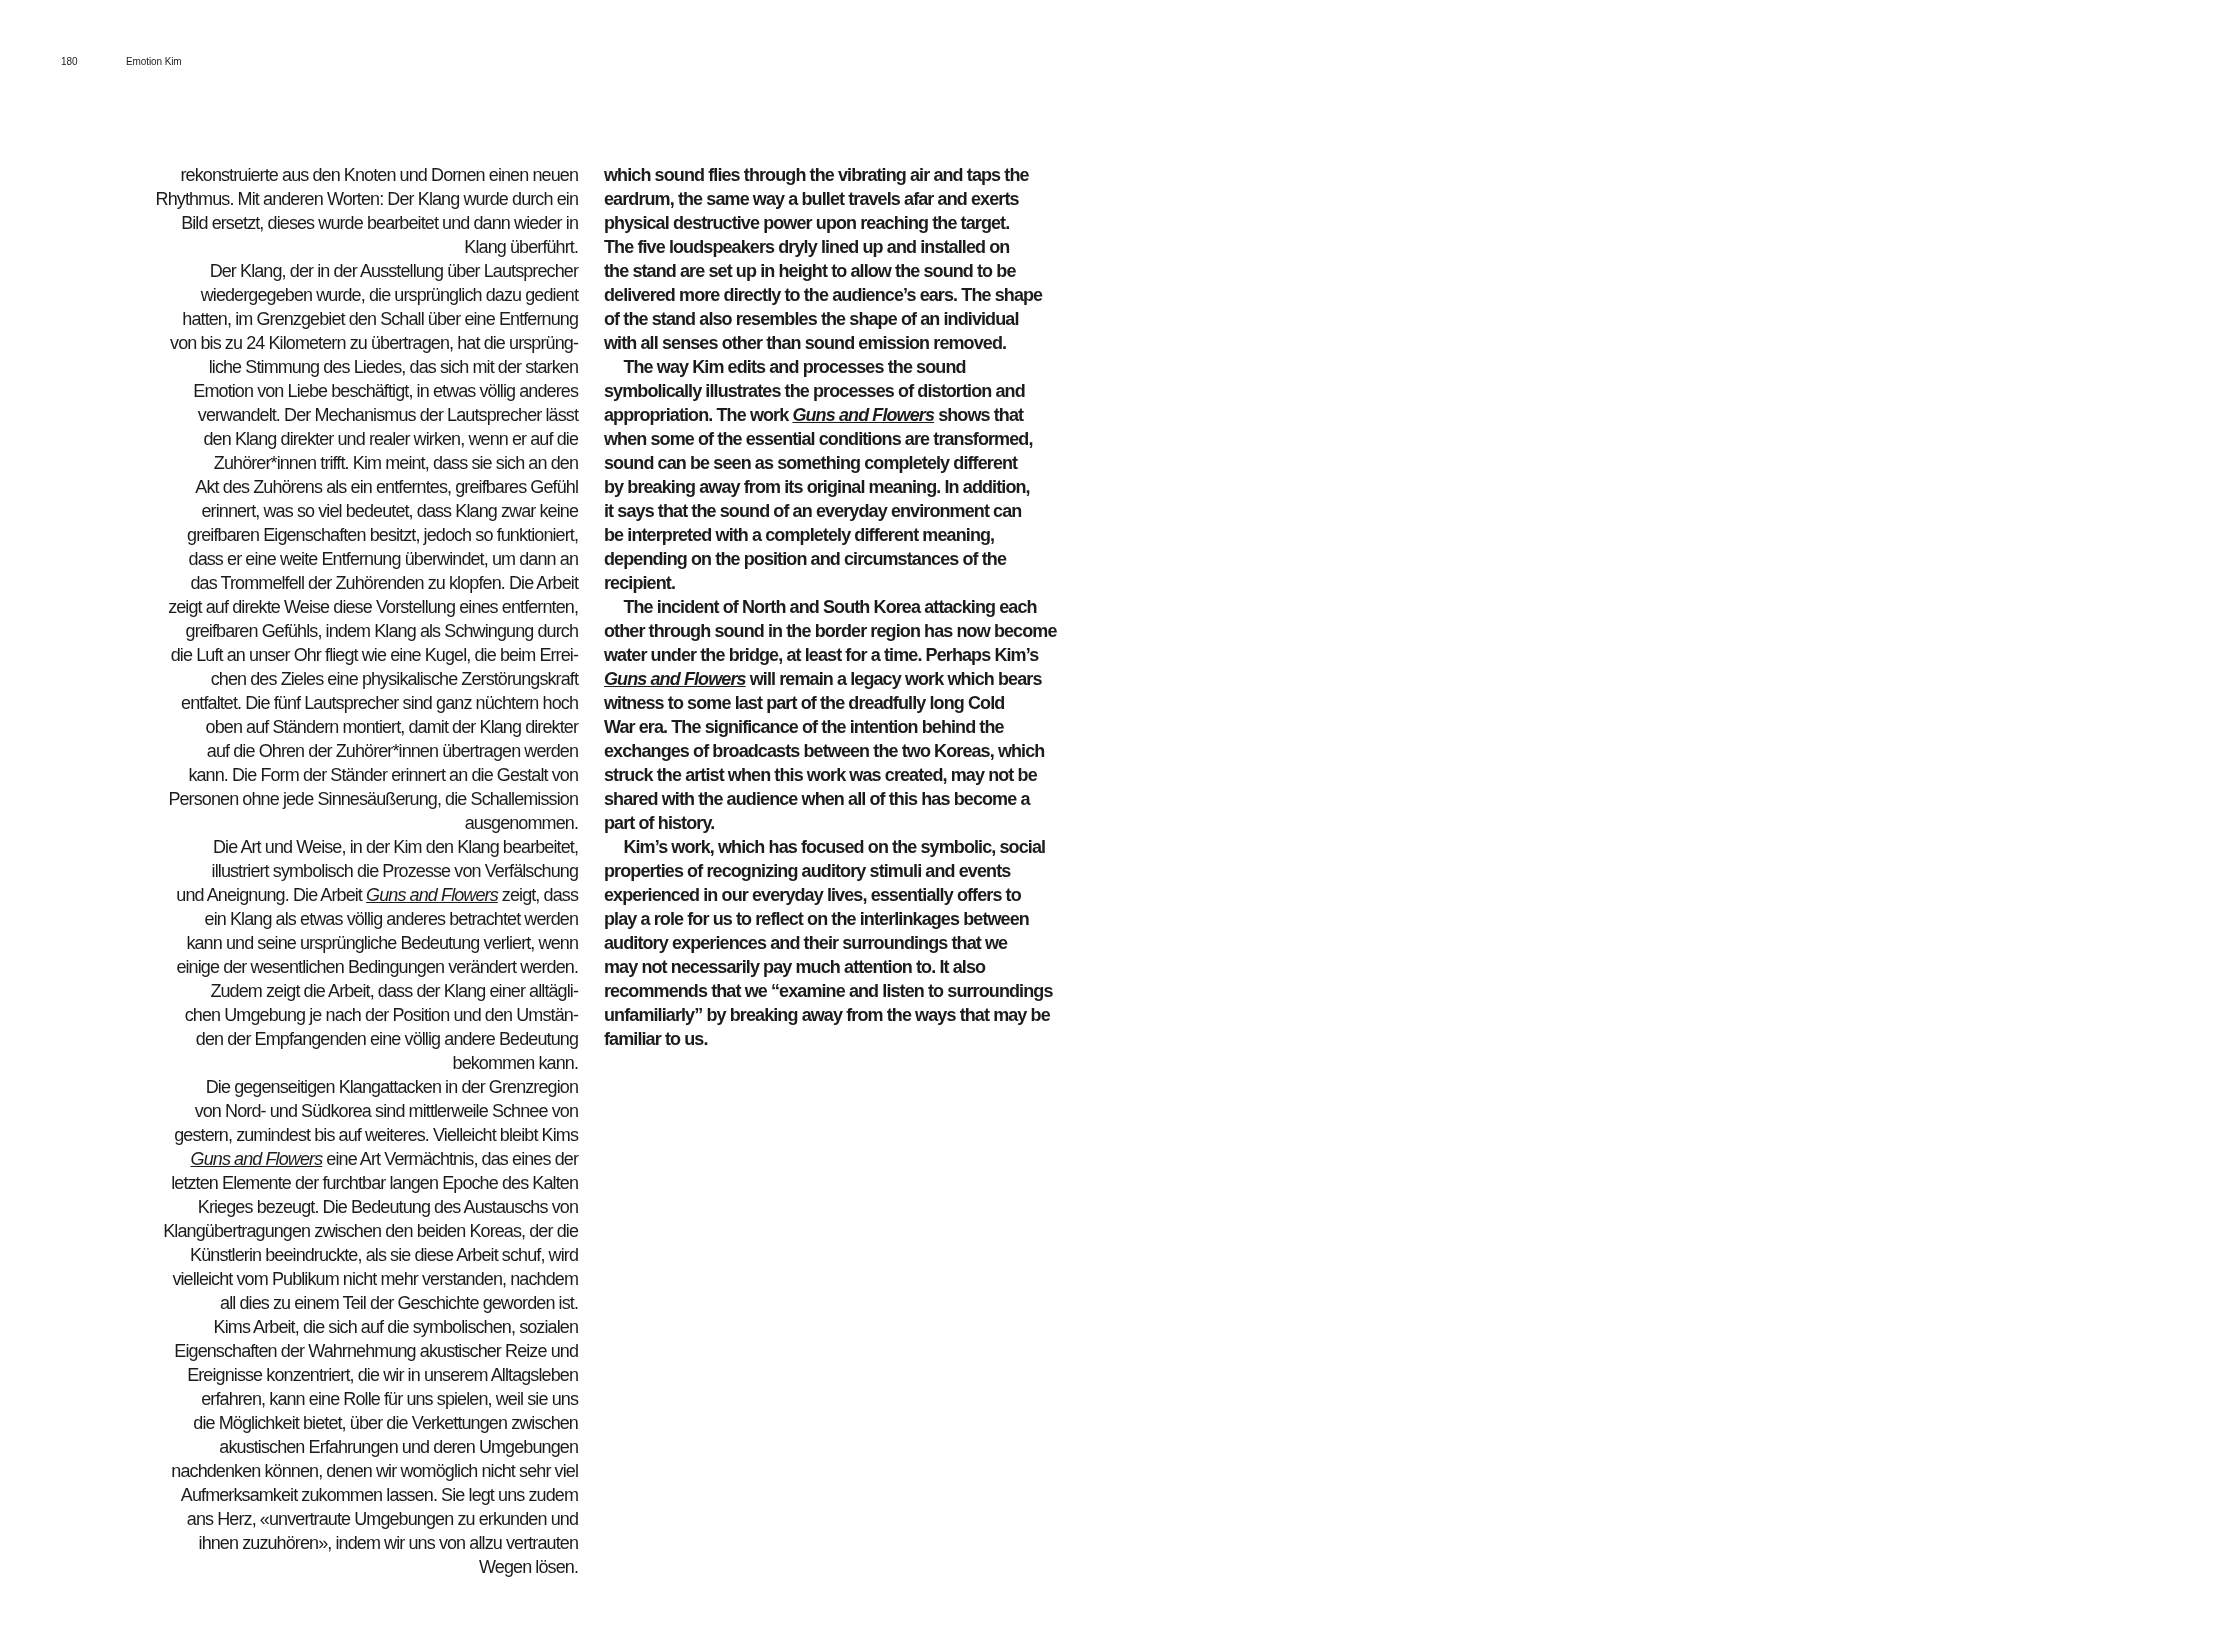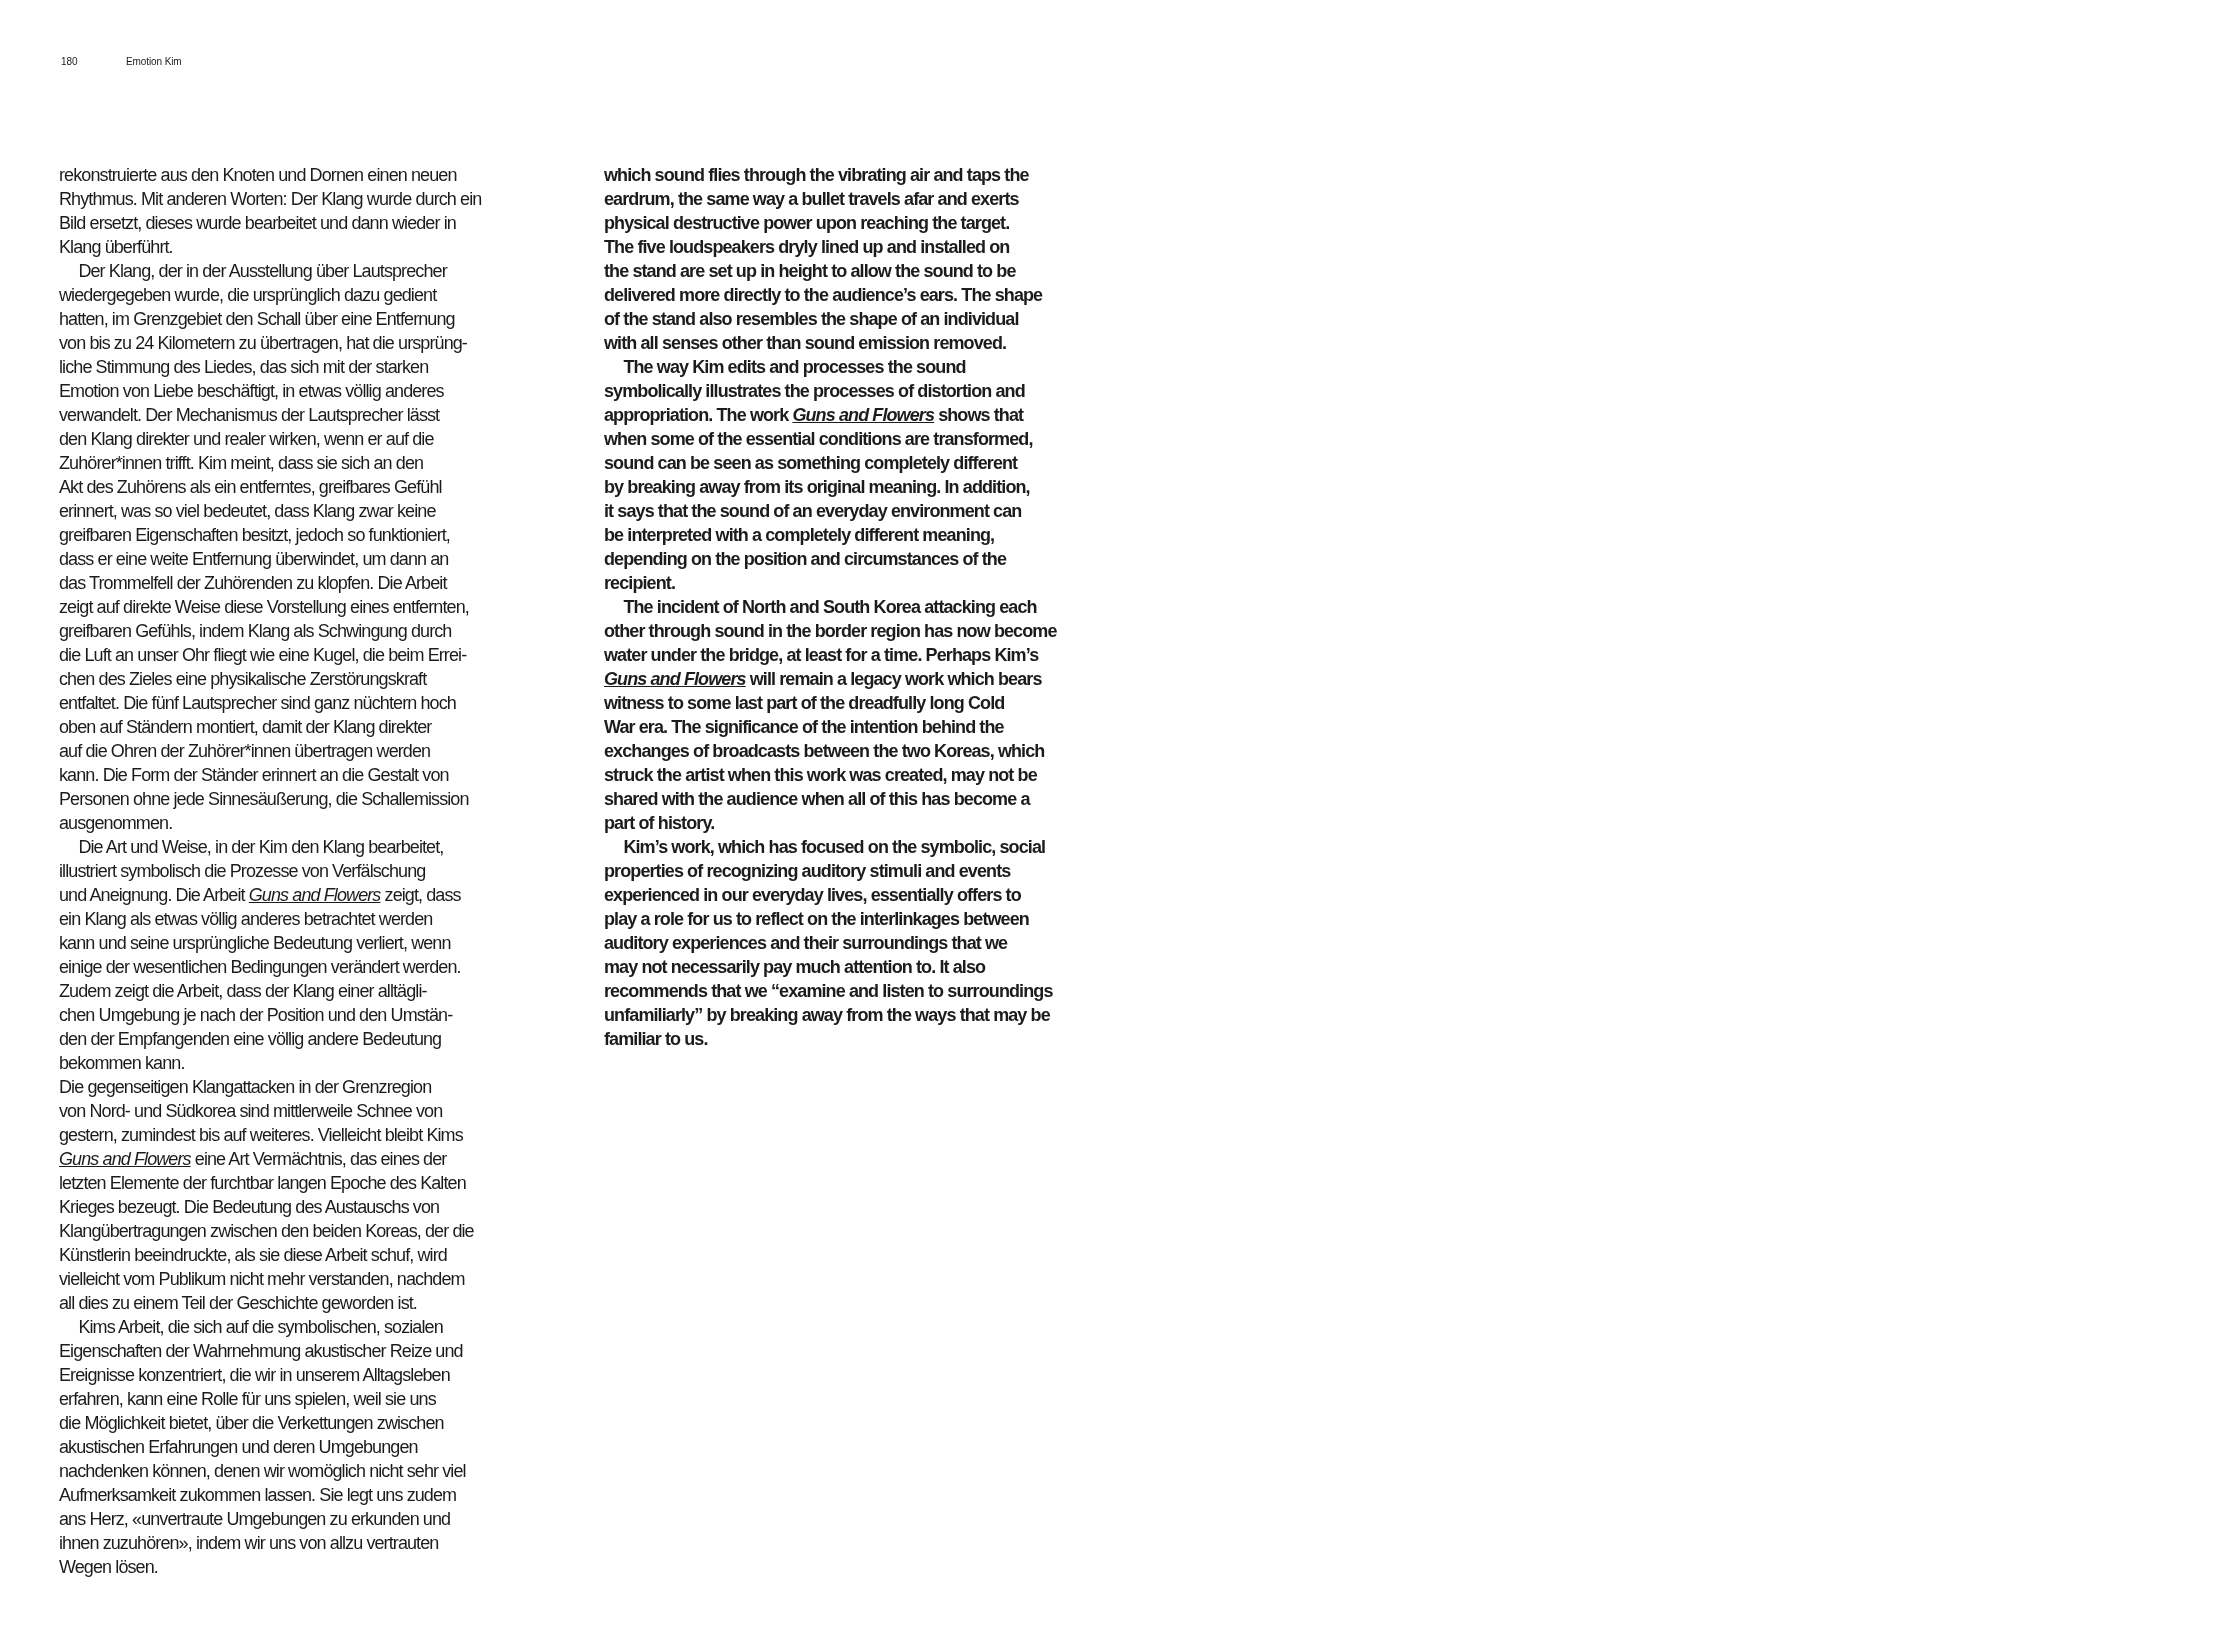--- a/index.html
+++ b/index.html
@@ -52,20 +52,21 @@
   }
   .text-column p {
     margin: 0;
     padding: 0;
     white-space: pre; 
   }
   .col-german {
     left: 59px;
     width: 519px;
     font-weight: 400;
+    text-align: right;
   }
   .col-english {
     left: 604px;
     width: 526px;
     font-weight: 600;
   }
   .p-indent {
     text-indent: 19.4px;
   }
   .text-column em {

